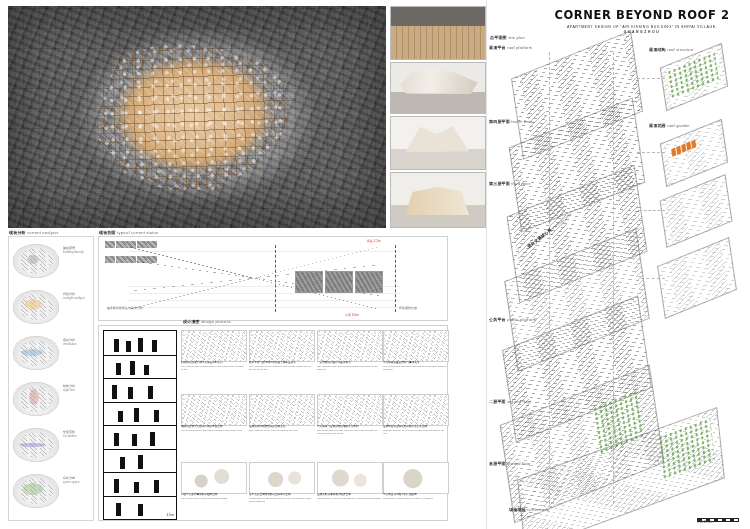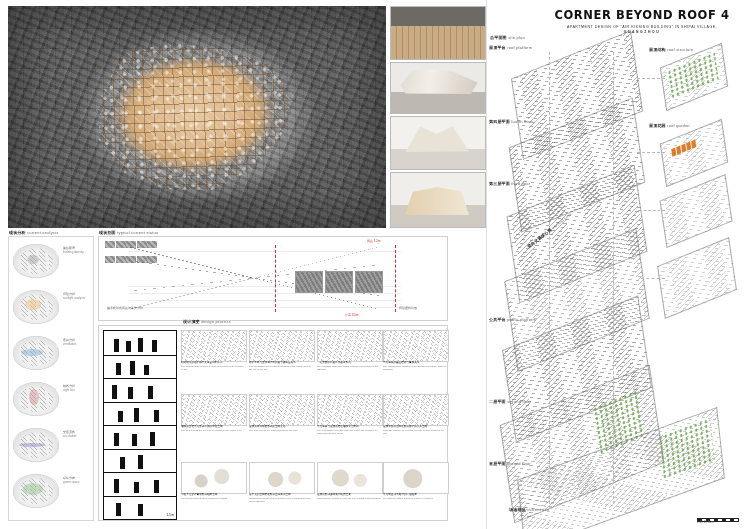--- a/index.html
+++ b/index.html
@@ -379,21 +379,21 @@
       <div class="cap">
         <span class="cn">单元聚合成为完整的居住组团</span>
           <span class="en">The balcony patios and then is there a massive</span>
       </div>
     </div>
   </div>
 
   <div class="panel" id="right">
 
     <div id="title">
-      <div class="t1">CORNER BEYOND ROOF 4</div>
+      <div class="t1">CORNER BEYOND ROOF 2</div>
       <div class="t2">APARTMENT DESIGN OF "AIR KISSING BUILDING" IN SHIPAI VILLAGE,</div>
       <div class="t3">GUANGZHOU</div>
     </div>
 
     <div class="lbl" style="left:3px;top:36px;">
       <span class="cn">总平面图</span> <span class="en">site plan</span>
     </div>
 
     <div class="axoPlate" style="left:30px;top:52px;width:120px;height:86px;transform:skewY(-22deg) skewX(8deg);">
       <div class="mesh"></div>

